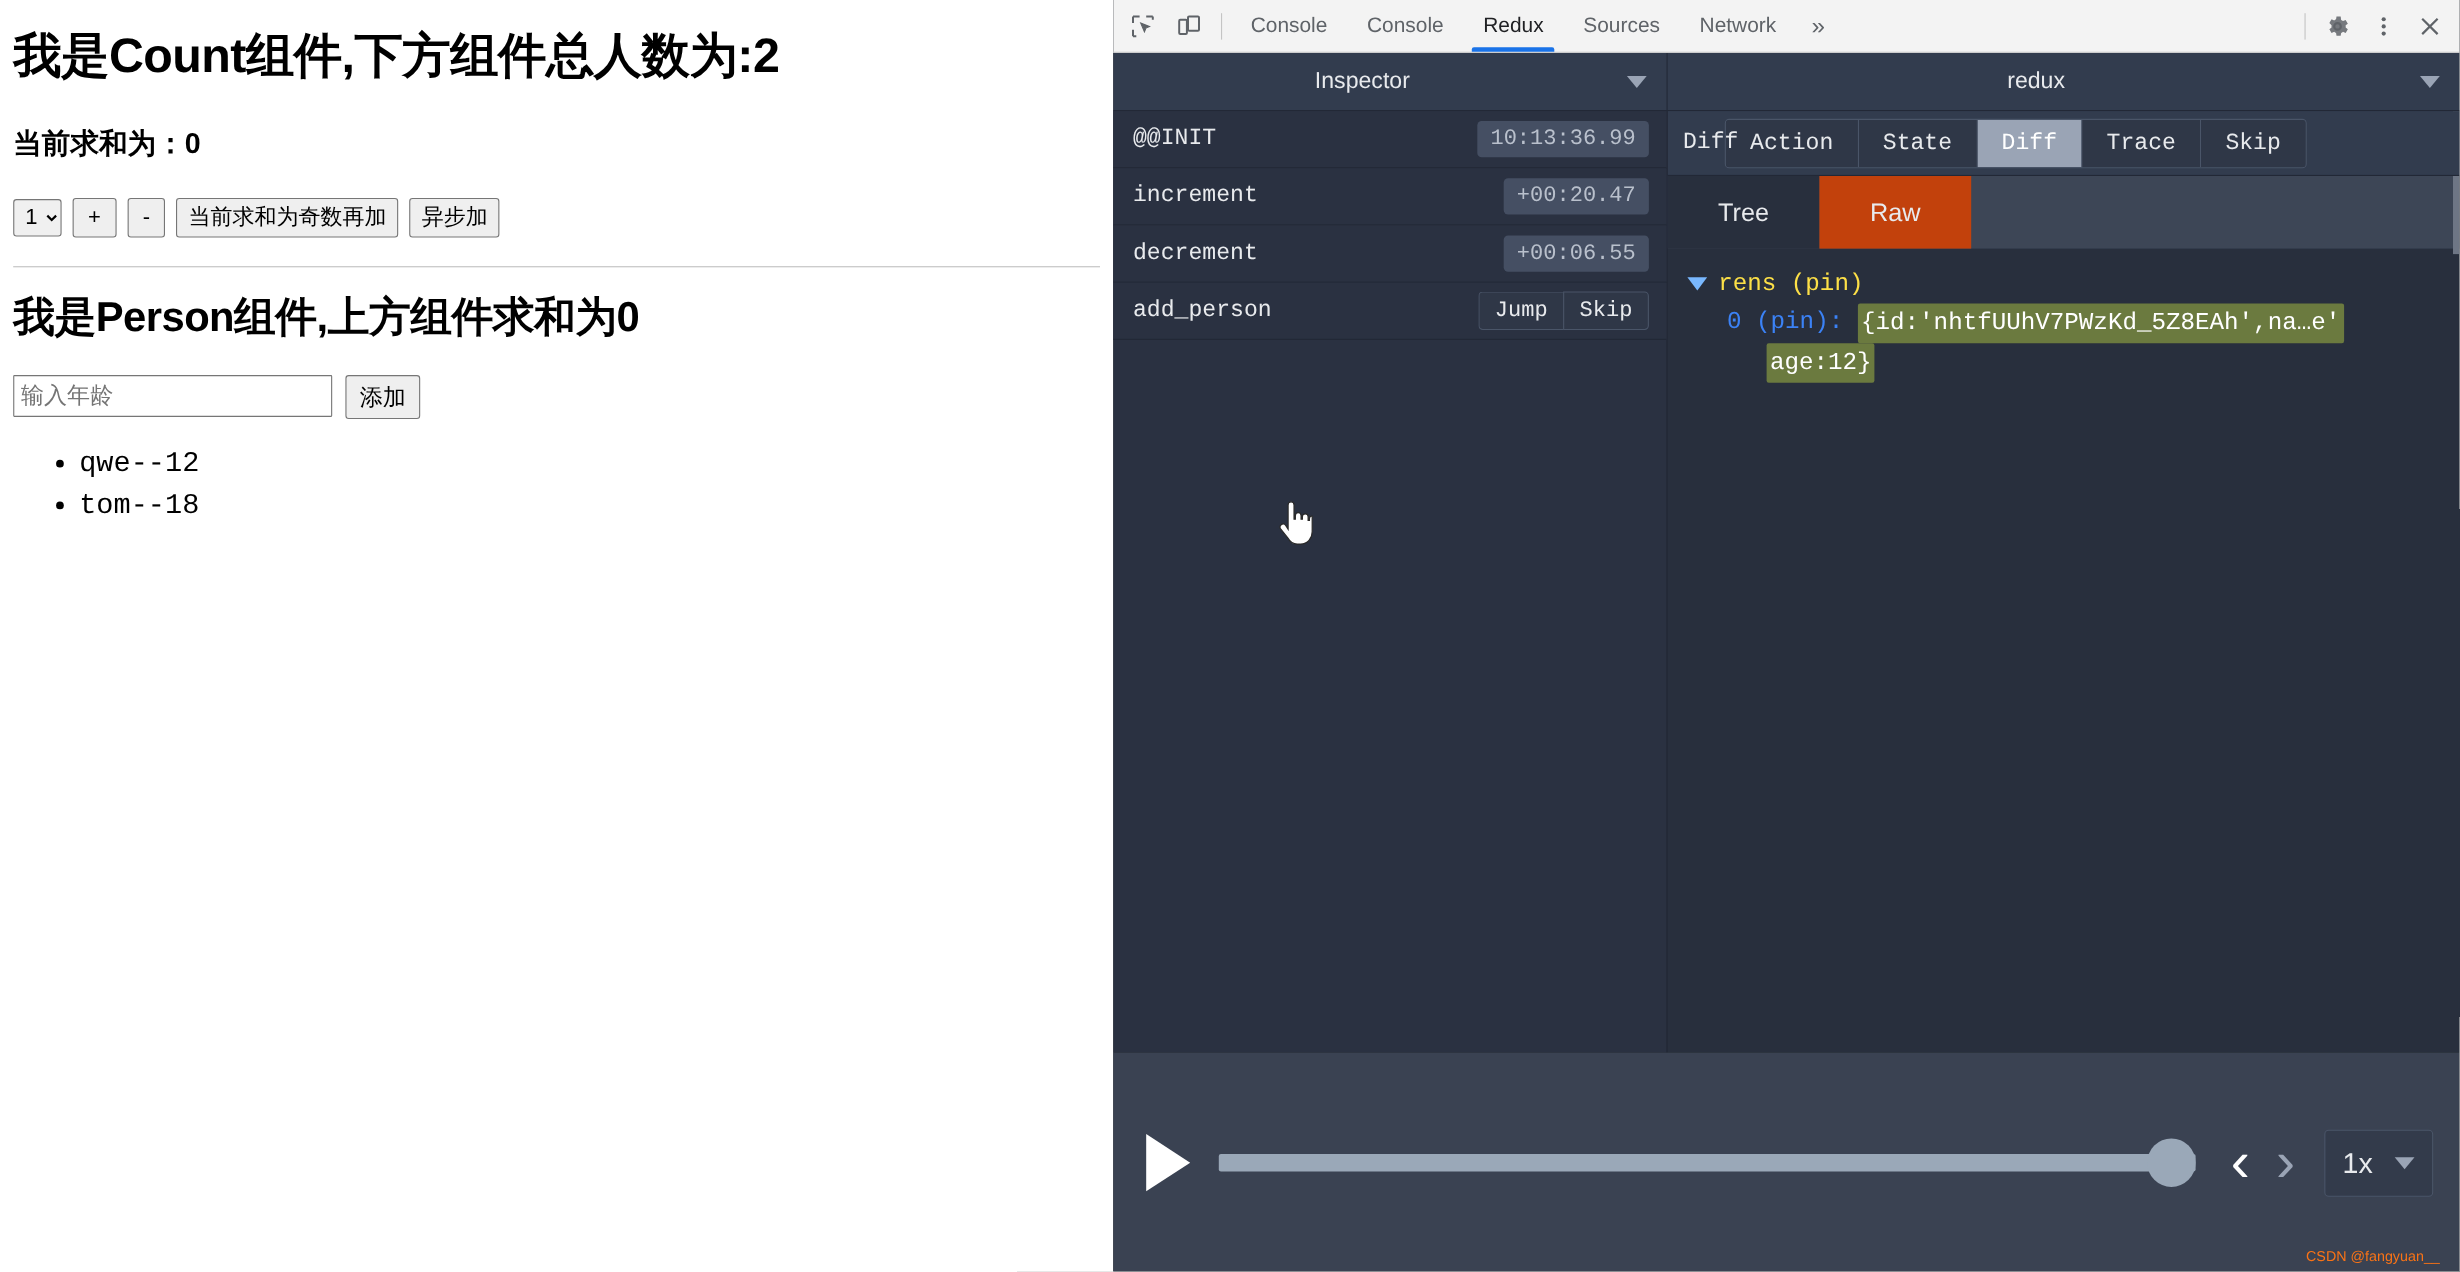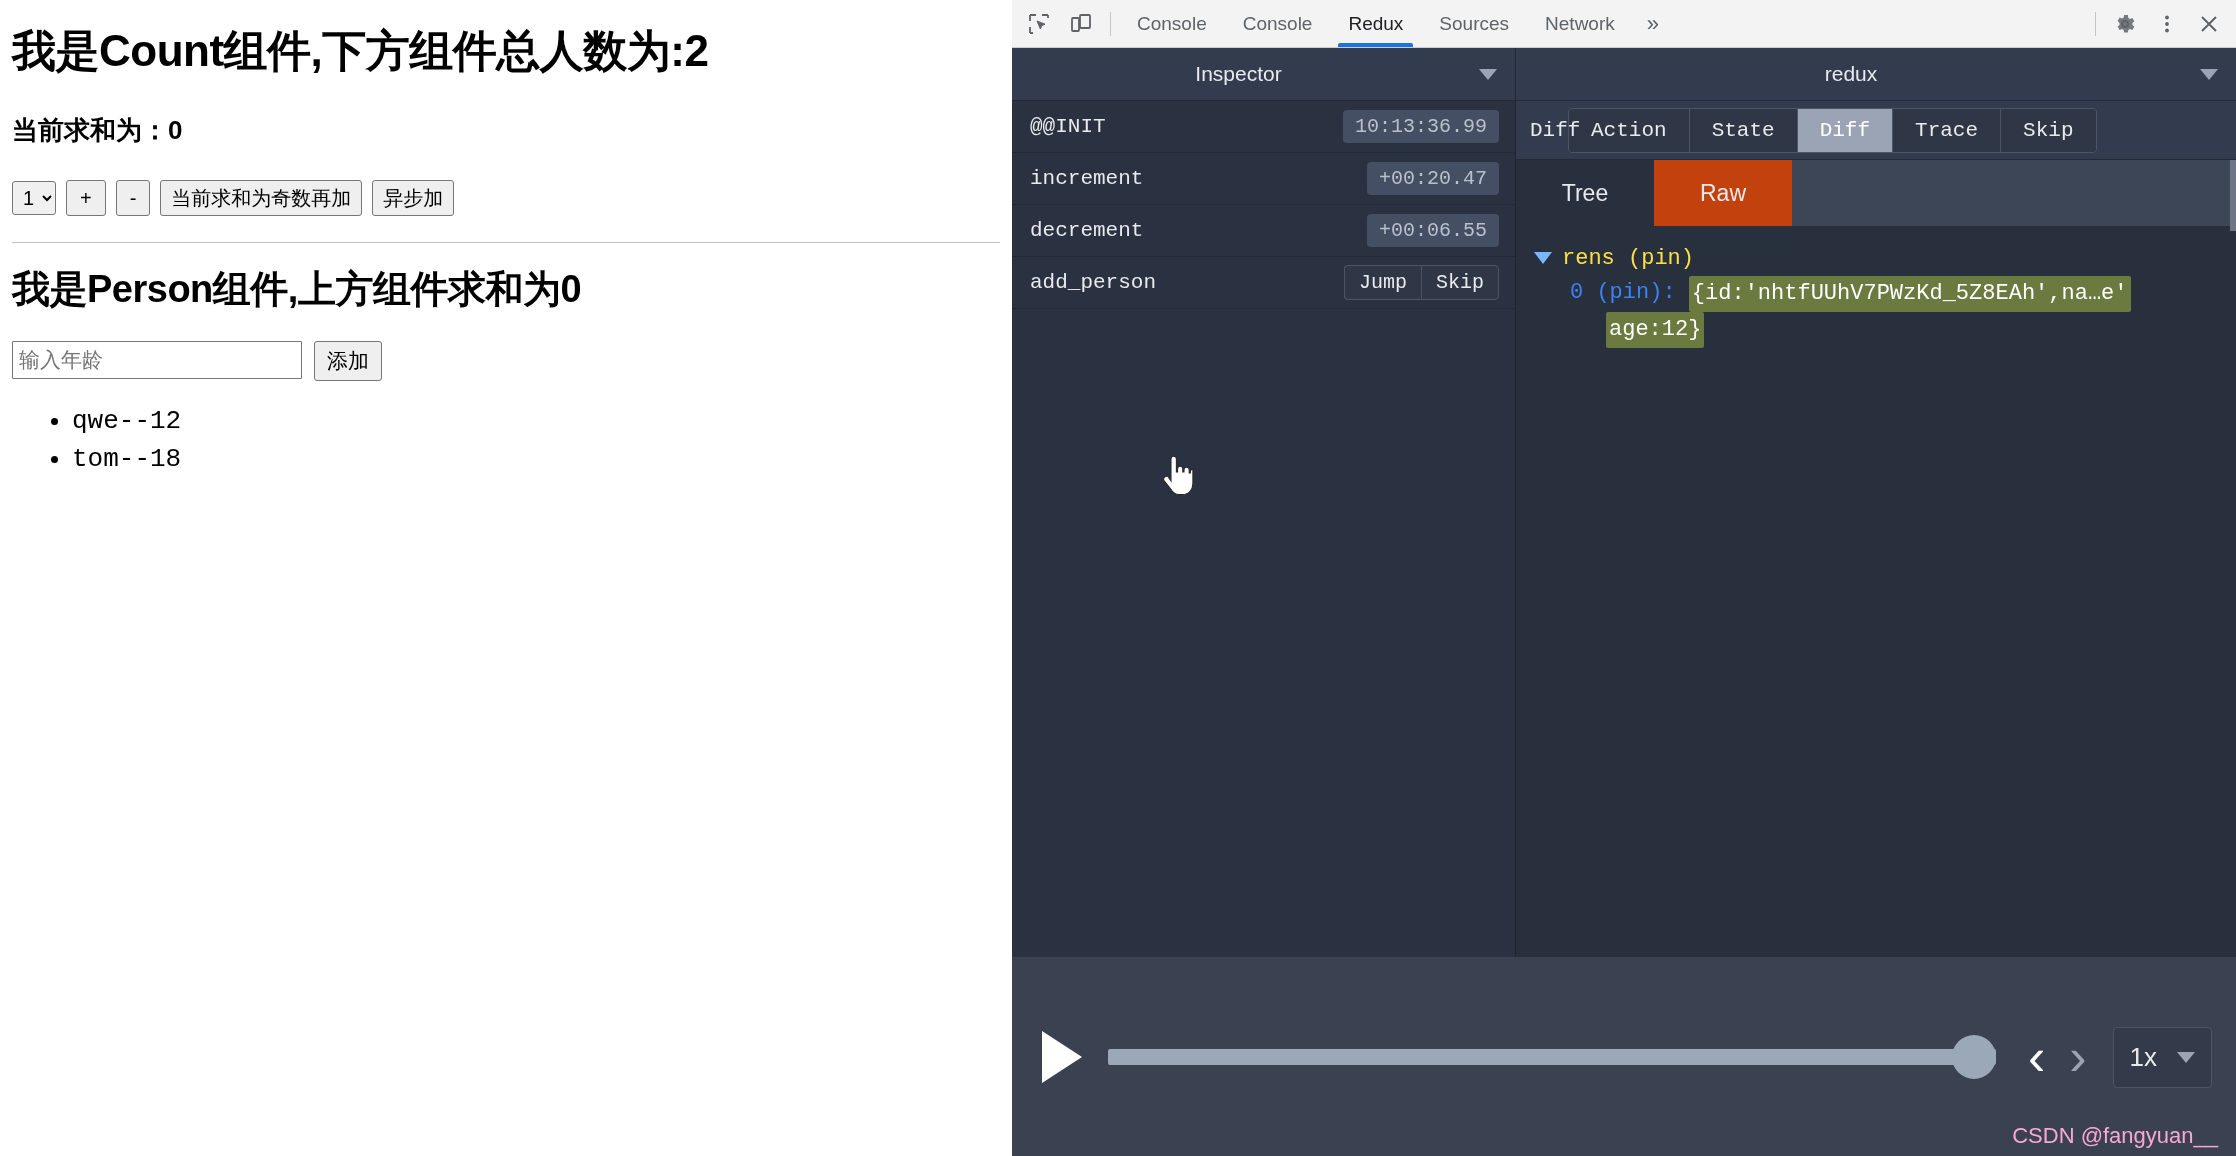--- a/index.html
+++ b/index.html
@@ -441,22 +441,22 @@
   .speed-value {
     font-family: "Liberation Sans", sans-serif;
     font-size: 26px;
     color: #e8eaed;
   }
   .watermark {
     position: absolute;
     right: 18px;
     bottom: 8px;
     font-family: "Liberation Sans", sans-serif;
-    font-size: 22px;
-    color: #f9a8d4;
+    font-size: 13px;
+    color: #f97316;
     margin-top: 10px;
   }
 
   
   .cursor-hand {
     position: absolute;
     left: 1160px; top: 455px;
     width: 34px; height: 42px;
     pointer-events: none;
     z-index: 50;

